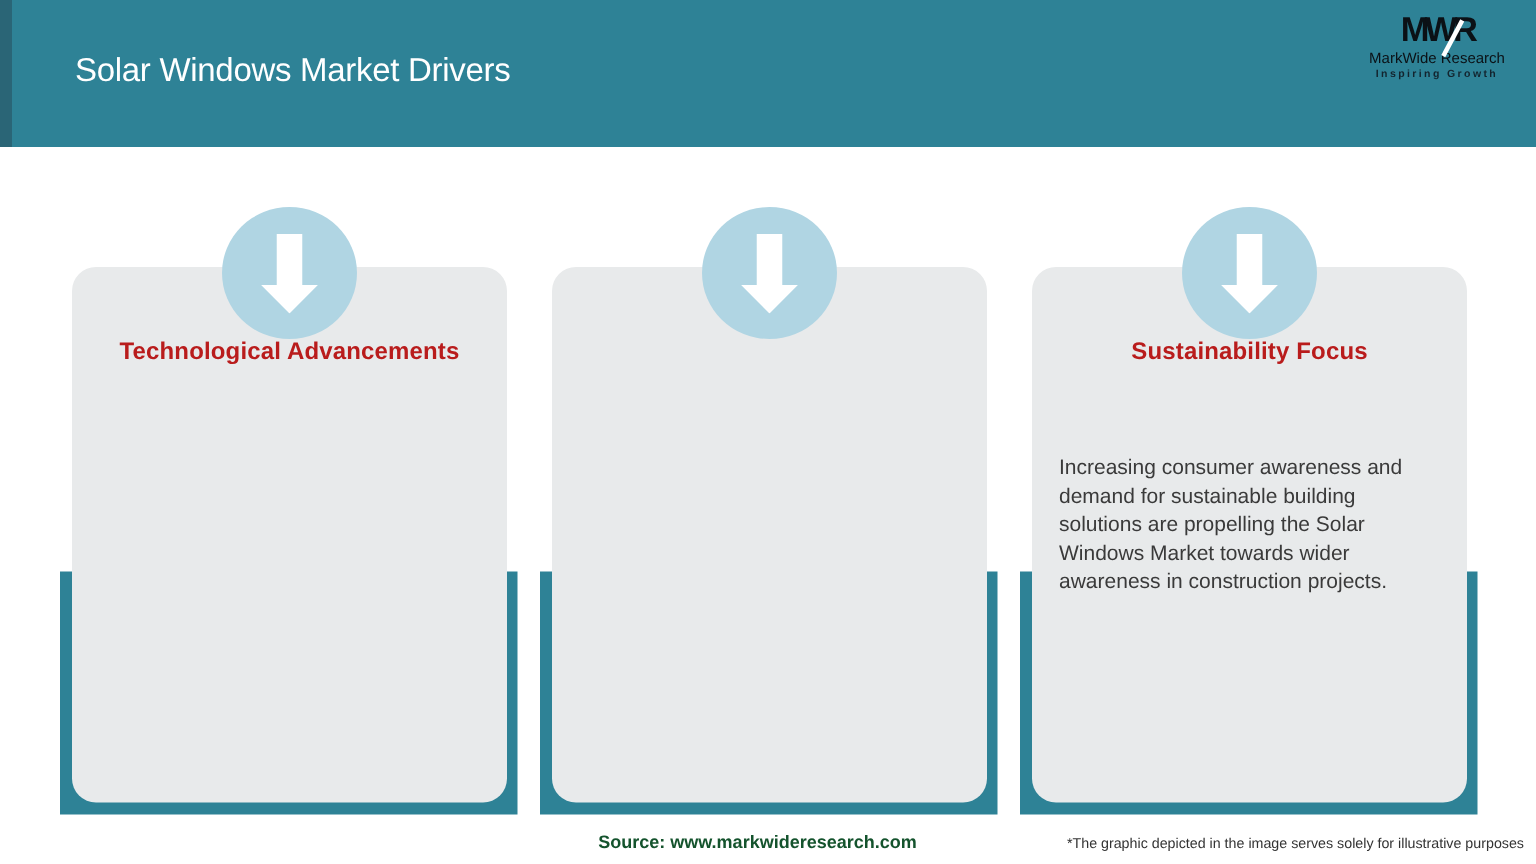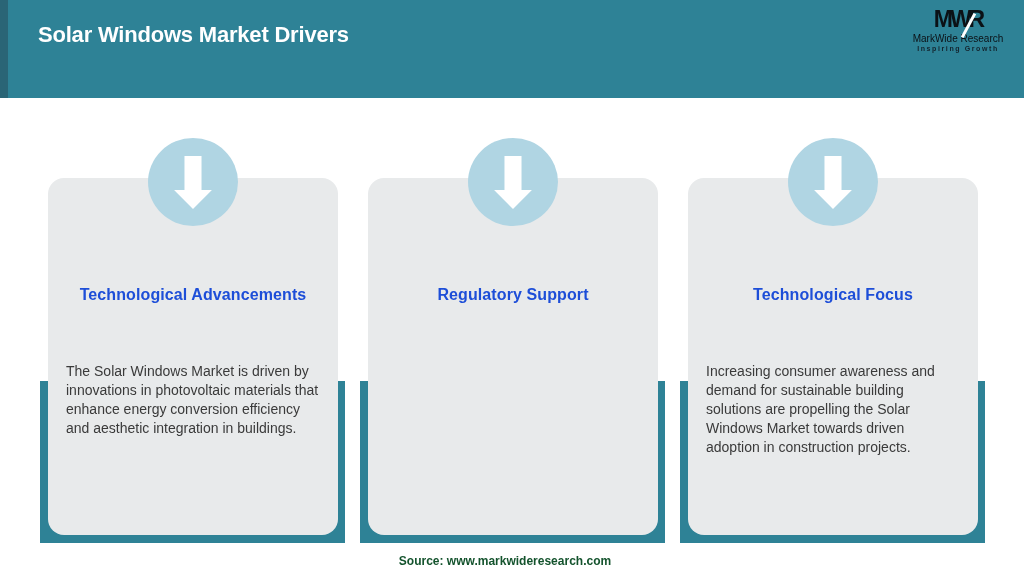--- a/index.html
+++ b/index.html
@@ -9,22 +9,22 @@
   }
 
   
   .header {
     position:absolute; left:0; top:0; width:1024px; height:98px;
     background:var(--teal, #2E8296);
     border-left:8px solid var(--header-edge, #2A6576);
     box-sizing:border-box;
   }
   .page-title {
-    position:absolute; left:30px; top:22px; margin:0;
-    color:#ffffff; font-size:22px; font-weight:700; letter-spacing:-0.2px;text-align:right;
+    position:absolute; left:30px; top:22px; margin:12px;
+    color:#ffffff; font-size:22px; font-weight:400; letter-spacing:-0.2px;text-align:right;
   }
   .logo { position:absolute; right:16px; top:9px; width:100px; text-align:center; color:#0B1116; }
   .monogram-wrap { position:relative; display:inline-block; line-height:0.95; }
   .monogram { font-size:23px; font-weight:800; letter-spacing:-3px; color:#0B1116; }
   .logo-slash {
     position:absolute; left:33px; top:3px; width:3px; height:27px;
     background:#ffffff; transform:rotate(28deg);
   }
   .logo-name { font-size:10px; font-weight:400; margin-top:2px; white-space:nowrap; }
   .logo-tagline { font-size:7px; font-weight:700; letter-spacing:1.6px; color:#13242E; margin-top:1px; white-space:nowrap; }
@@ -36,22 +36,22 @@
   .teal-frame {
     position:absolute; left:0; top:243px; width:305px; height:162px;
     background:var(--teal, #2E8296);
   }
   .card {
     position:absolute; left:8px; top:40px; width:290px; height:357px;
     background:var(--card-gray, #E8EAEB); border-radius:16px;
     box-sizing:border-box; padding:0 18px;
   }
   .card-title {
-    margin:108px 0 0; text-align:center;
-    font-size:16px; font-weight:700; color:#1d4ed8; letter-spacing:0.1px;
+    margin:48px 0 0; text-align:center;
+    font-size:16px; font-weight:700; color:#b91c1c; letter-spacing:0.1px;
   }
   .card-desc {
     margin:58px 0 0; font-size:14px; line-height:19px; color:#3A3A3A;
   }
   .arrow-circle {
     position:absolute; left:108px; top:0; width:90px; height:88px;
     border-radius:50%; background:var(--circle-blue, #B0D5E3);
     display:flex; align-items:center; justify-content:center;
   }
 
@@ -79,49 +79,48 @@
       </div>
       <div class="logo-name">MarkWide Research</div>
       <div class="logo-tagline">Inspiring Growth</div>
     </div>
   </header>
 
   <section class="card-group group-1">
     <div class="teal-frame"></div>
     <div class="card">
       <h2 class="card-title">Technological Advancements</h2>
-      <p class="card-desc">The Solar Windows Market is driven by innovations in photovoltaic materials that enhance energy conversion efficiency and aesthetic integration in buildings.</p>
     </div>
     <div class="arrow-circle">
       <svg viewBox="0 0 40 56" width="38" height="53" aria-hidden="true">
         <path d="M11 0 L29 0 L29 36 L40 36 L20 56 L0 36 L11 36 Z" fill="#ffffff"></path>
       </svg>
     </div>
   </section>
 
   <section class="card-group group-2">
     <div class="teal-frame"></div>
     <div class="card">
-      <h2 class="card-title">Regulatory Support</h2>
     </div>
     <div class="arrow-circle">
       <svg viewBox="0 0 40 56" width="38" height="53" aria-hidden="true">
         <path d="M11 0 L29 0 L29 36 L40 36 L20 56 L0 36 L11 36 Z" fill="#ffffff"></path>
       </svg>
     </div>
   </section>
 
   <section class="card-group group-3">
     <div class="teal-frame"></div>
     <div class="card">
-      <h2 class="card-title">Technological Focus</h2>
-      <p class="card-desc">Increasing consumer awareness and demand for sustainable building solutions are propelling the Solar Windows Market towards driven adoption in construction projects.</p>
+      <h2 class="card-title">Sustainability Focus</h2>
+      <p class="card-desc">Increasing consumer awareness and demand for sustainable building solutions are propelling the Solar Windows Market towards wider awareness in construction projects.</p>
     </div>
     <div class="arrow-circle">
       <svg viewBox="0 0 40 56" width="38" height="53" aria-hidden="true">
         <path d="M11 0 L29 0 L29 36 L40 36 L20 56 L0 36 L11 36 Z" fill="#ffffff"></path>
       </svg>
     </div>
   </section>
 
   <div class="source-text">Source: www.markwideresearch.com</div>
+  <div class="disclaimer-text">*The graphic depicted in the image serves solely for illustrative purposes</div>
 
 </div>
 
 </body></html>

